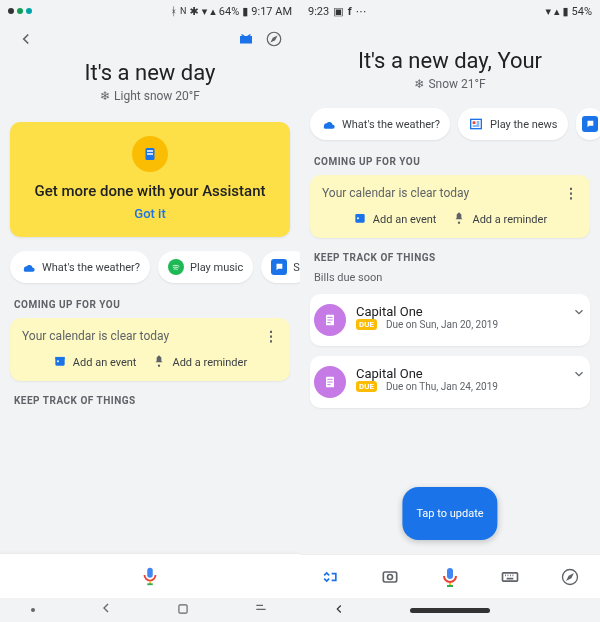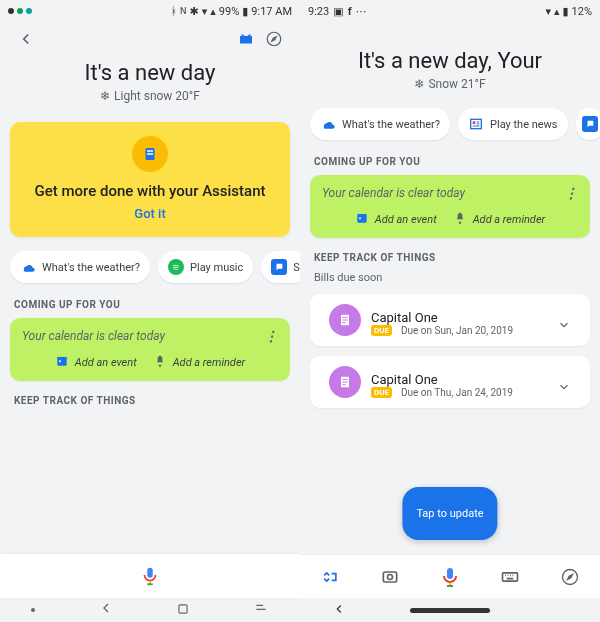--- a/index.html
+++ b/index.html
@@ -18,26 +18,26 @@
   .hero .weather { font-size: 12px; color: #5f6368; margin-top: 4px; display: inline-flex; align-items: center; gap: 4px; }
   .card { background: #fde047; border-radius: 10px; margin: 8px 10px; padding: 14px 14px 10px; box-shadow: 0 1px 3px rgba(0,0,0,0.08); text-align: center; }
   .card .icon-badge { width: 36px; height: 36px; border-radius: 50%; background: #fbbc04; margin: 0 auto 10px; display: flex; align-items: center; justify-content: center; }
   .card h2 { font-size: 15px; font-weight: 500; color: #202124; }
   .card p { font-size: 11px; color: #5f6368; margin: 6px 0 8px; }
   .card .gotit { color: #1a73e8; font-size: 13px; font-weight: 500; padding: 6px; }
   .chips { display: flex; gap: 8px; padding: 6px 10px; overflow: hidden; }
   .chip { background: #fff; border-radius: 20px; padding: 8px 10px; display: flex; align-items: center; gap: 6px; font-size: 11px; color: #3c4043; box-shadow: 0 1px 2px rgba(0,0,0,0.08); white-space: nowrap; }
   .chip .ci { width: 16px; height: 16px; border-radius: 4px; display: flex; align-items: center; justify-content: center; }
   .section-h { font-size: 10px; font-weight: 700; color: #5f6368; letter-spacing: 0.5px; padding: 10px 14px 4px; }
-  .cal-card { background: #bef264; border-radius: 10px; margin: 4px 10px; padding: 10px 12px; box-shadow: 0 1px 2px rgba(0,0,0,0.06); font-style: italic; }
+  .cal-card { background: #fef9c3; border-radius: 10px; margin: 4px 10px; padding: 10px 12px; box-shadow: 0 1px 2px rgba(0,0,0,0.06); }
   .cal-row { display: flex; align-items: center; }
   .cal-row .txt { flex: 1; font-size: 12px; color: #5f6368; }
   .cal-actions { display: flex; gap: 16px; margin-top: 10px; justify-content: center; }
   .cal-act { display: flex; align-items: center; gap: 6px; font-size: 11px; color: #3c4043; }
-  .bill { background: #fff; border-radius: 10px; margin: 6px 10px 4px; padding: 10px 19px; display: flex; align-items: flex-end; gap: 10px; box-shadow: 0 1px 2px rgba(0,0,0,0.06); }
+  .bill { background: #fff; border-radius: 10px; margin: 6px 10px 4px; padding: 10px 4px; display: flex; align-items: flex-start; gap: 10px; box-shadow: 0 1px 2px rgba(0,0,0,0.06); }
   .bill-ico { width: 32px; height: 32px; border-radius: 50%; background: #c57ae5; display: flex; align-items: center; justify-content: center; }
   .bill-body { flex: 1; }
   .bill-name { font-size: 13px; color: #202124; }
   .bill-sub { font-size: 10px; color: #5f6368; display: flex; align-items: center; gap: 9px; }
   .due-tag { background: #fbbc04; color: #fff; font-size: 8px; font-weight: 700; padding: 1px 3px; border-radius: 3px; }
   .subh { font-size: 11px; color: #5f6368; padding: 4px 14px; }
   .fab-update { position: absolute; left: 50%; transform: translateX(-50%); bottom: 82px; background: #1a73e8; color: #fff; font-size: 11px; padding: 20px 14px; border-radius: 16px; box-shadow: 0 2px 6px rgba(0,0,0,0.2); }
   .bottombar { position: absolute; bottom: 24px; left: 0; right: 0; height: 44px; background: #fff; display: flex; align-items: center; justify-content: space-around; border-top: 1px solid #eee; }
   .bottombar .mic { width: 28px; height: 28px; display: flex; align-items: center; justify-content: center; }
   .navbar { position: absolute; bottom: 0; left: 0; right: 0; height: 24px; display: flex; align-items: center; justify-content: space-around; }
@@ -56,21 +56,21 @@
         <span class="dot" style="background:#0f9d58"></span>
         <span class="dot" style="background:#00a4a6"></span>
       </div>
     </div>
     <div class="sb-right">
       <span>ᚼ</span>
       <span style="font-size:9px">N</span>
       <span>✱</span>
       <span>▾</span>
       <span>▴</span>
-      <span>99%</span>
+      <span>64%</span>
       <span>▮</span>
       <span>9:17 AM</span>
     </div>
   </div>
 
   <div class="topbar">
     <div class="ico-btn">
       <svg width="18" height="18" viewBox="0 0 24 24" fill="none" stroke="#5f6368" stroke-width="2.2">
           <path d="M15 6l-6 6 6 6"></path>
         </svg>
@@ -194,21 +194,21 @@
     <div class="sb-left">
       <span>9:23</span>
       <span>▣</span>
       <span style="font-weight:700">f</span>
       <span>⋯</span>
     </div>
     <div class="sb-right">
       <span>▾</span>
       <span>▴</span>
       <span>▮</span>
-      <span>12%</span>
+      <span>54%</span>
     </div>
   </div>
 
   <div class="hero" style="padding-top:26px">
     <h1>It's a new day, Your</h1>
     <div class="weather">
       <span>❄</span>
       <span>Snow 21°F</span>
     </div>
   </div>

